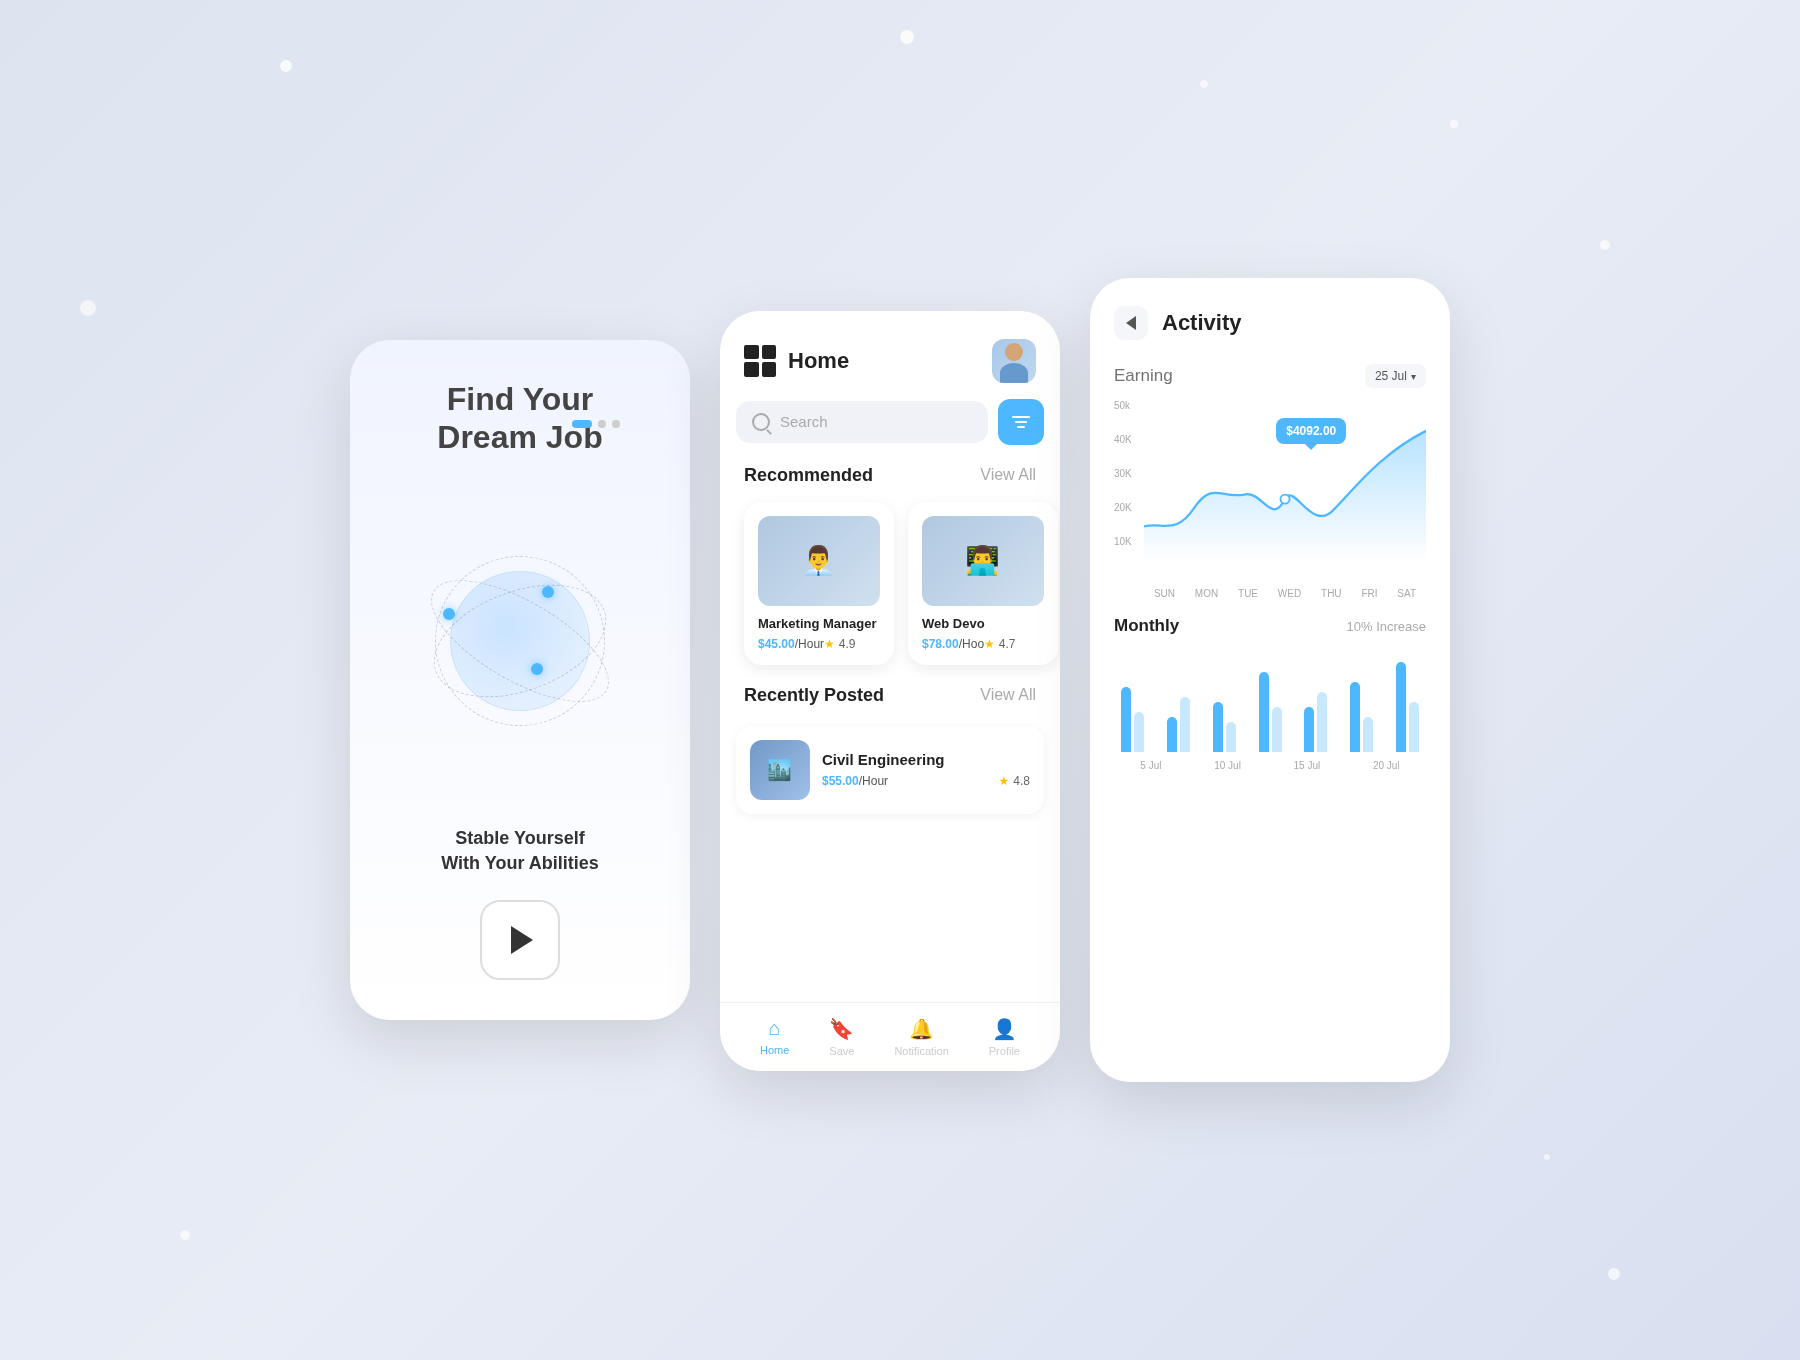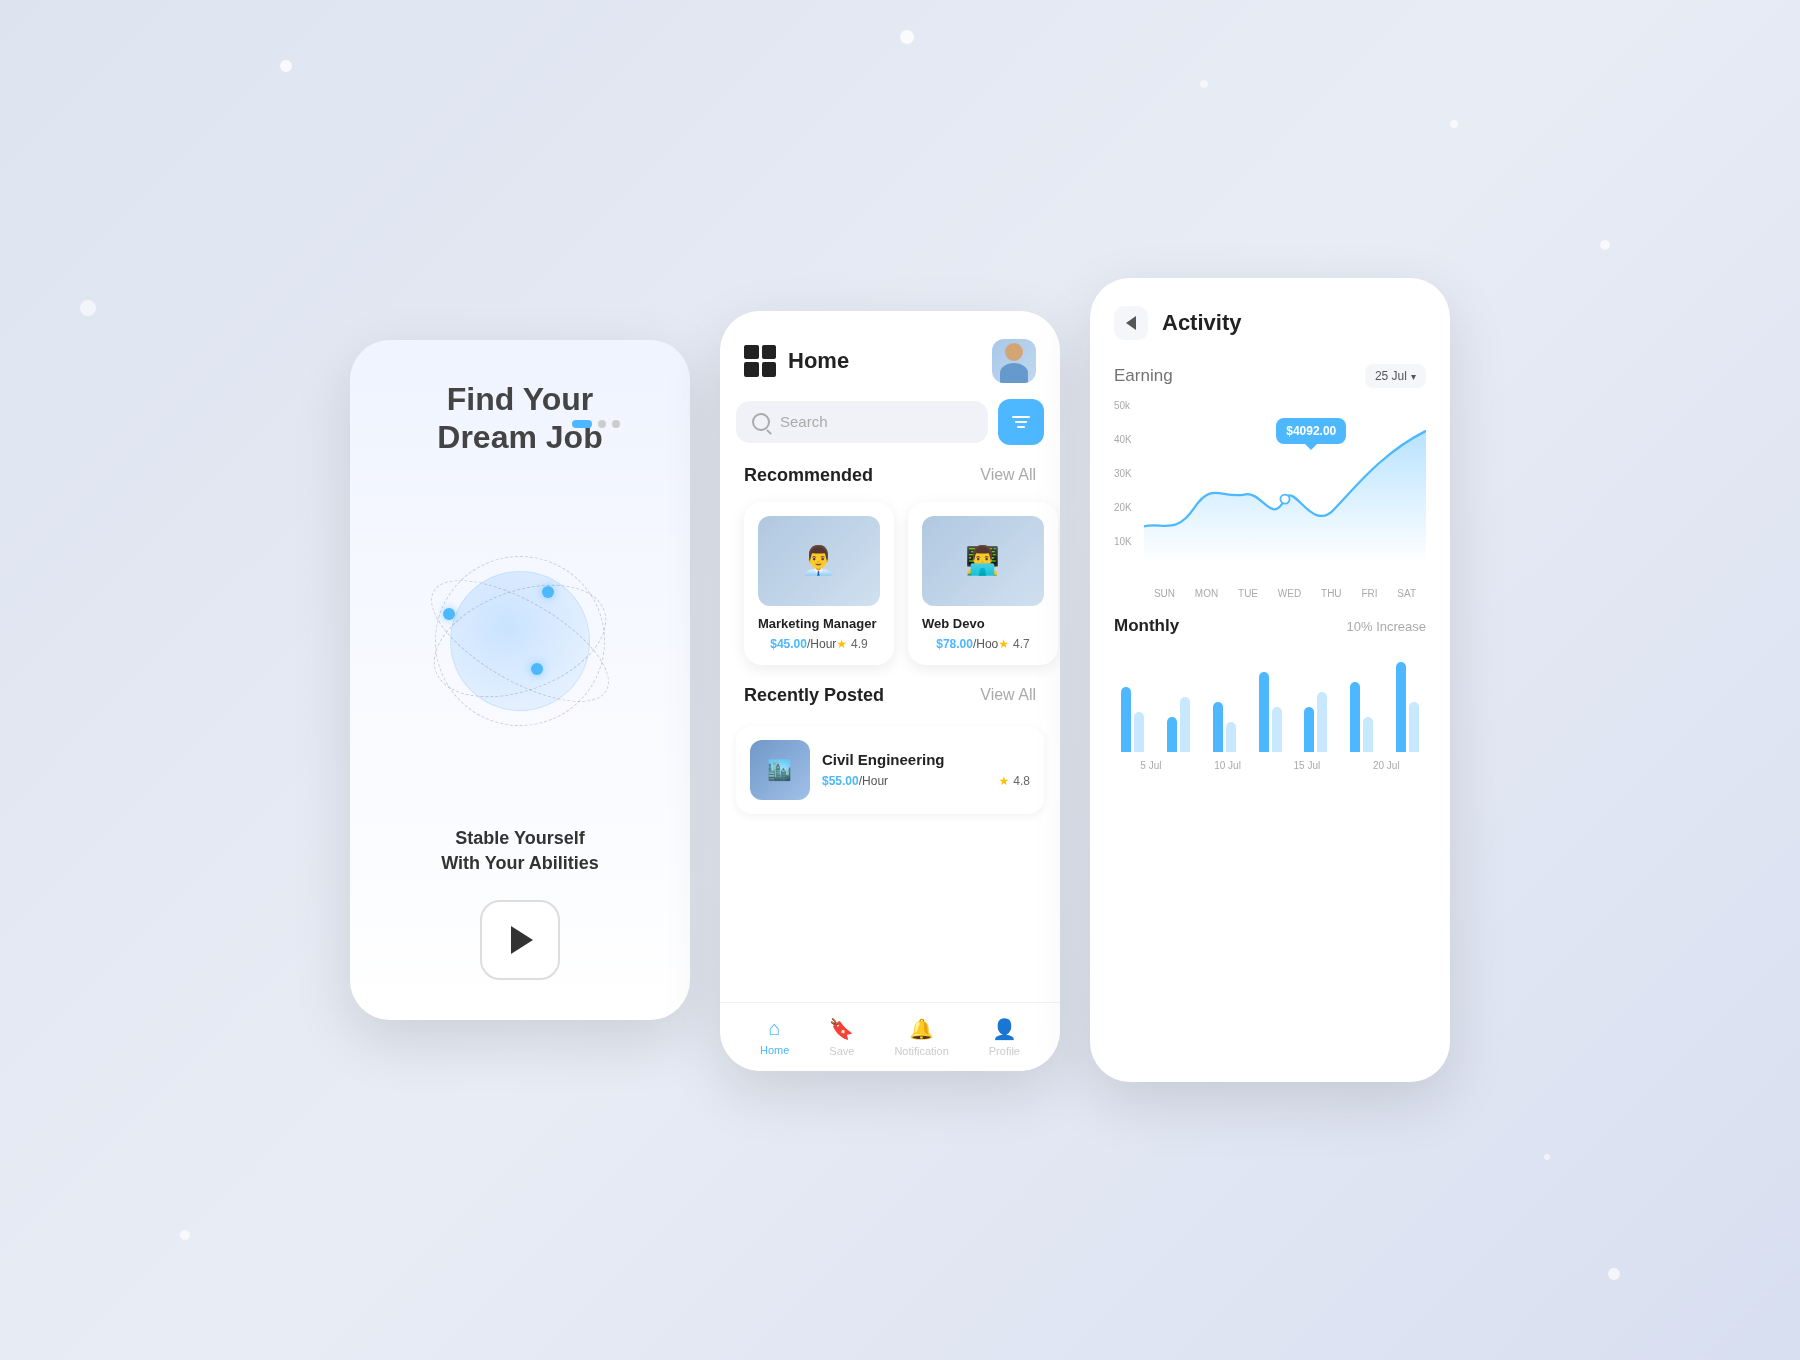--- a/index.html
+++ b/index.html
@@ -404,21 +404,21 @@
     }
 
     .star {
       color: #ffc107;
       font-size: 12px;
     }
 
     .job-card-bottom {
       display: flex;
       align-items: center;
-      justify-content: center;
+      justify-content: flex-start;
     }
 
     .recently-posted {
       padding: 4px 0;
     }
 
     .list-job-card {
       margin: 8px 16px;
       background: white;
       border-radius: 16px;

